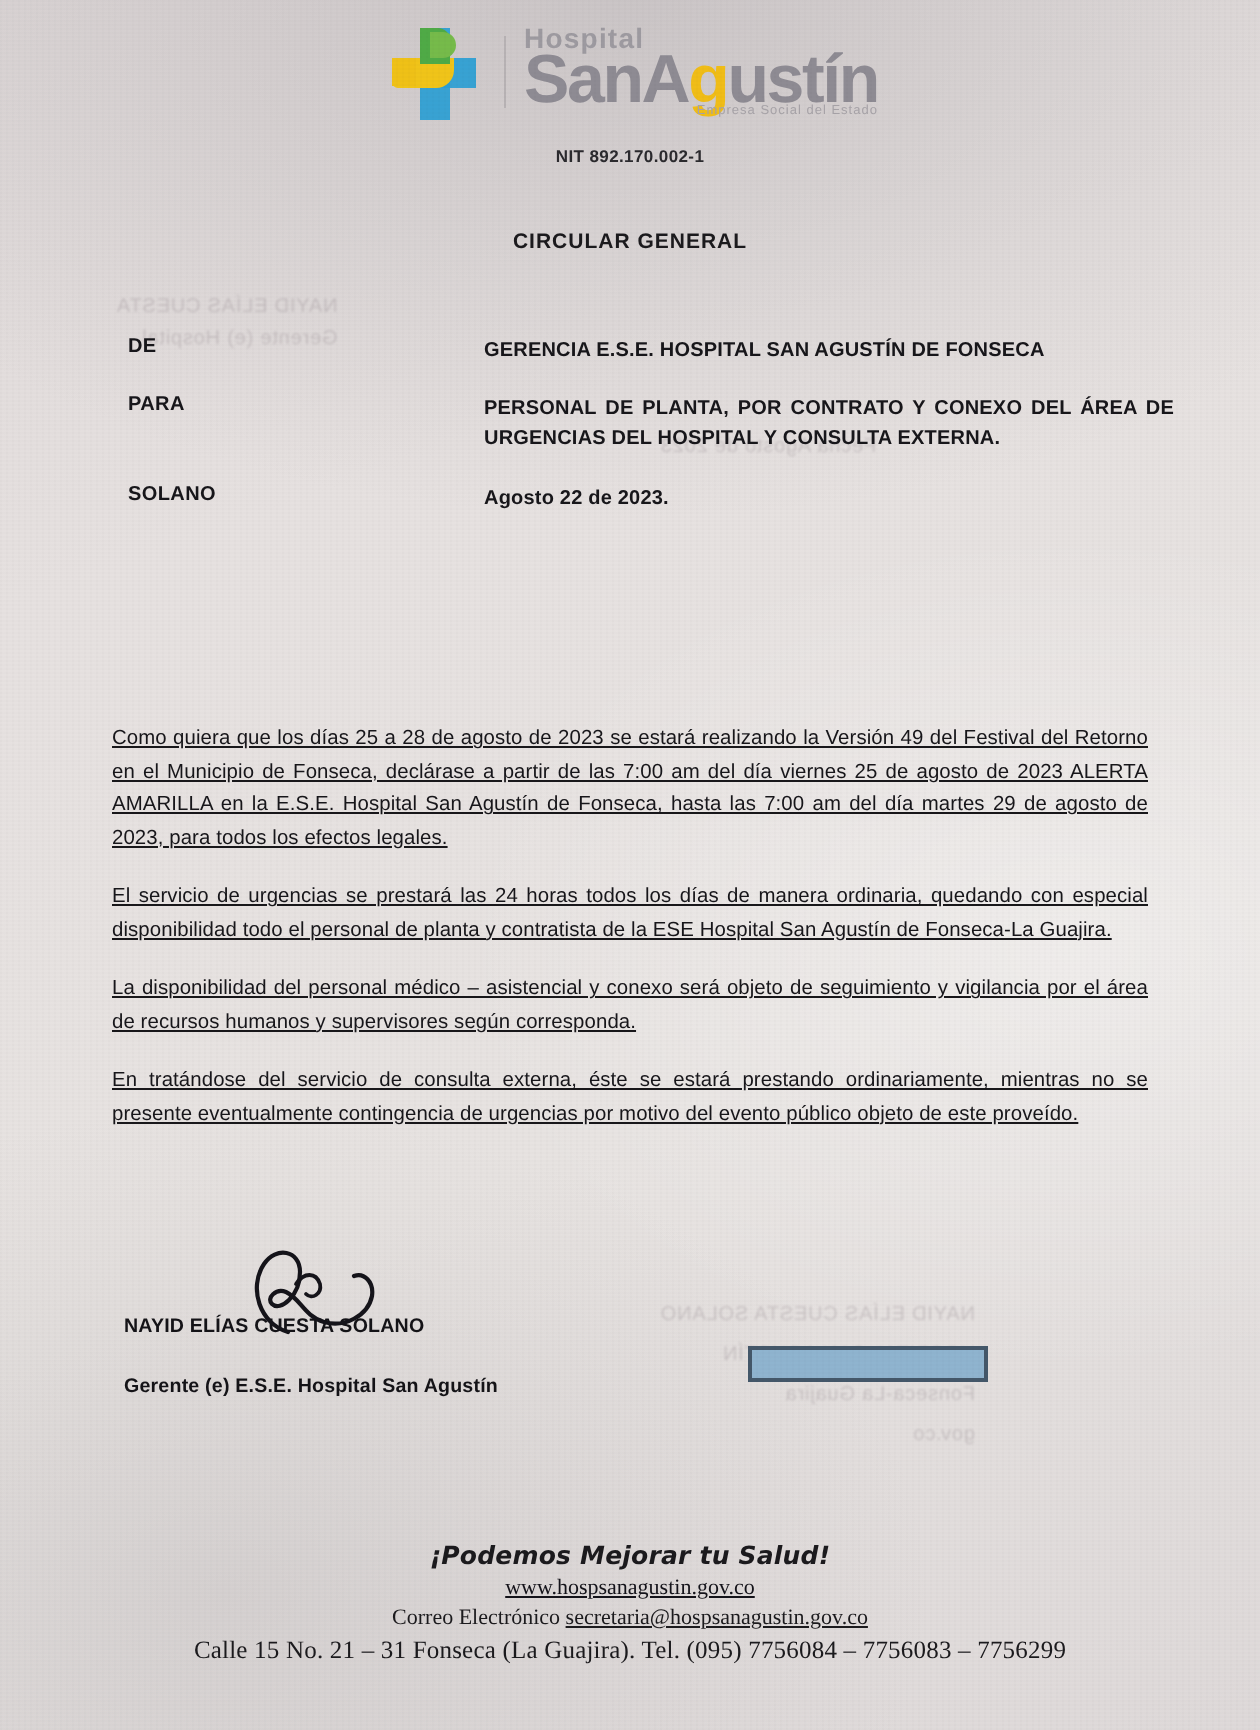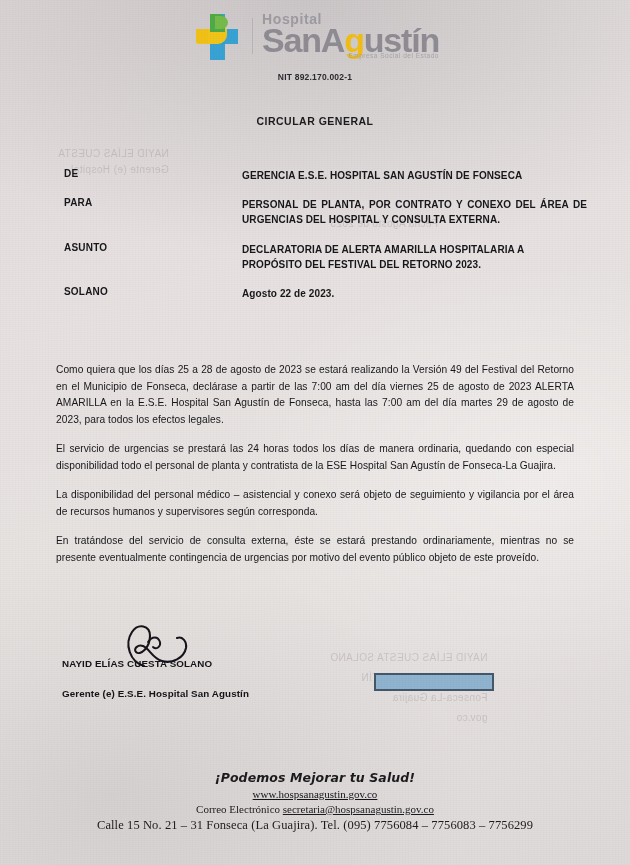--- a/index.html
+++ b/index.html
@@ -60,21 +60,21 @@
   }
 
   
   .fields{position:absolute;left:64px;right:40px;top:168px;}
   .frow{display:flex;margin-bottom:14px;gap:16px;}
   .flabel{width:162px;flex:none;font-size:10px;font-weight:600;letter-spacing:.2px;color:#17161a;}
   .fval{font-size:10px;font-weight:600;letter-spacing:.1px;line-height:1.52;color:#17161a;max-width:345px;}
   .fval.just{text-align:justify;}
 
   
-  .body-text{position:absolute;left:56px;right:40px;top:352px;width:518px;}
+  .body-text{position:absolute;left:56px;right:40px;top:352px;width:518px;text-decoration:underline;}
   .para{
     font-size:10.2px;line-height:1.62;text-align:justify;color:#17161a;
     margin-bottom:13px;font-weight:500;letter-spacing:.05px;
   }
 
   
   .sig-block{position:absolute;left:62px;top:658px;}
   .sig-name{font-size:9.8px;font-weight:700;letter-spacing:.1px;color:#141317;}
   .sig-role{font-size:9.8px;font-weight:600;letter-spacing:.1px;color:#141317;margin-top:19px;}
   .scribble{position:absolute;left:52px;top:-36px;width:90px;height:48px;pointer-events:none;}
@@ -130,24 +130,20 @@
   <div class="fields">
     <div class="frow">
       <div class="flabel">DE</div>
       <div class="fval">GERENCIA E.S.E. HOSPITAL SAN AGUSTÍN DE FONSECA</div>
     </div>
     <div class="frow">
       <div class="flabel">PARA</div>
       <div class="fval just">PERSONAL DE PLANTA, POR CONTRATO Y CONEXO DEL ÁREA DE URGENCIAS DEL HOSPITAL Y CONSULTA EXTERNA.</div>
     </div>
     <div class="frow">
-      <div class="flabel">ASUNTO</div>
-      <div class="fval">DECLARATORIA DE ALERTA AMARILLA HOSPITALARIA A PROPÓSITO DEL FESTIVAL DEL RETORNO 2023.</div>
-    </div>
-    <div class="frow">
       <div class="flabel">SOLANO</div>
       <div class="fval">Agosto 22 de 2023.</div>
     </div>
   </div>
 
   <div class="body-text">
     <p class="para">Como quiera que los días 25 a 28 de agosto de 2023 se estará realizando la Versión 49 del Festival del Retorno en el Municipio de Fonseca, declárase a partir de las 7:00 am del día viernes 25 de agosto de 2023 ALERTA AMARILLA en la E.S.E. Hospital San Agustín de Fonseca, hasta las 7:00 am del día martes 29 de agosto de 2023, para todos los efectos legales.</p>
     <p class="para">El servicio de urgencias se prestará las 24 horas todos los días de manera ordinaria, quedando con especial disponibilidad todo el personal de planta y contratista de la ESE Hospital San Agustín de Fonseca-La Guajira.</p>
     <p class="para">La disponibilidad del personal médico – asistencial y conexo será objeto de seguimiento y vigilancia por el área de recursos humanos y supervisores según corresponda.</p>
     <p class="para">En tratándose del servicio de consulta externa, éste se estará prestando ordinariamente, mientras no se presente eventualmente contingencia de urgencias por motivo del evento público objeto de este proveído.</p>

